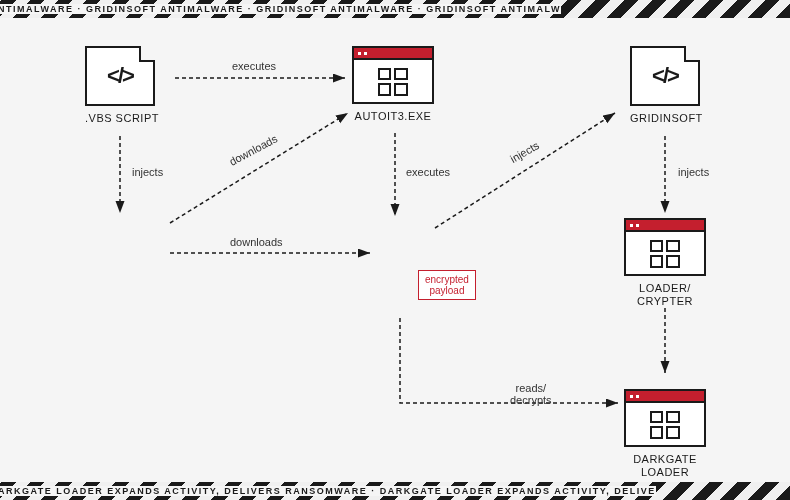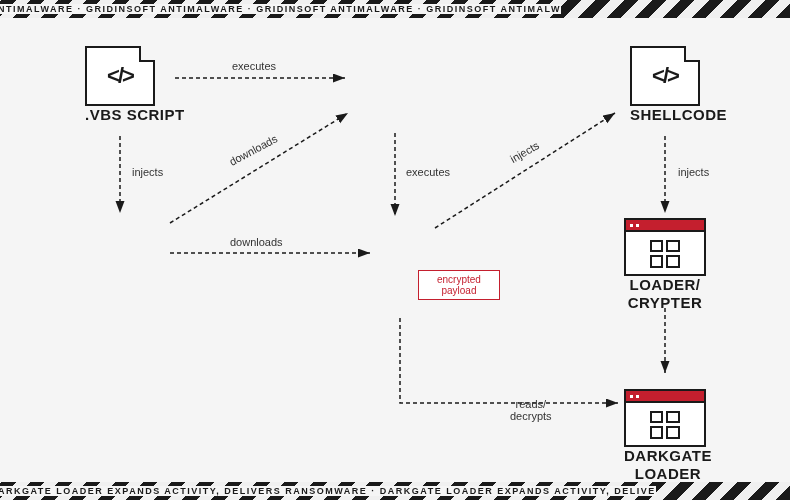--- a/index.html
+++ b/index.html
@@ -52,24 +52,25 @@
   position: absolute;
   top: 18px;
   left: 0;
   width: 790px;
   height: 464px;
 }
 
 .node { position: absolute; text-align: center; }
 
 .node-label {
-  font-size: 15px;
-  font-weight: bold;
+  font-size: 11px;
+  font-weight: normal;
   letter-spacing: 0.5px;
   color: #1a1a1a;
+  margin-top: 6px;
   line-height: 1.2;
 }
 
 .script-file {
   width: 70px;
   height: 60px;
   background: #fff;
   border: 2px solid #1a1a1a;
   position: relative;
   display: flex;
@@ -157,21 +158,21 @@
   margin-bottom: 4px;
 }
 .doc-line.short { width: 60%; }
 
 .payload-tag {
   position: absolute;
   background: #fff;
   border: 1.5px solid #c41f2e;
   color: #c41f2e;
   font-size: 10px;
-  padding: 3px 18px;
+  padding: 3px 6px;
   line-height: 1.1;
   text-align: center;
 }
 
 svg.connectors {
   position: absolute;
   top: 0; left: 0;
   width: 790px;
   height: 464px;
   pointer-events: none;
@@ -230,73 +231,90 @@
     <path d="M 400 300 L 400 385 L 618 385" stroke="#1a1a1a" stroke-width="1.5" stroke-dasharray="4 3" fill="none" marker-end="url(#arrow)"></path>
   </svg>
 
   <div class="edge-label" style="left:232px; top:42px">executes</div>
   <div class="edge-label" style="left:132px; top:148px">injects</div>
   <div class="edge-label" style="left:227px; top:126px; transform:rotate(-28deg)">downloads</div>
   <div class="edge-label" style="left:230px; top:218px">downloads</div>
   <div class="edge-label" style="left:406px; top:148px">executes</div>
   <div class="edge-label" style="left:509px; top:128px; transform:rotate(-30deg)">injects</div>
   <div class="edge-label" style="left:678px; top:148px">injects</div>
-  <div class="edge-label" style="left:510px; top:380px; white-space:pre">reads/
+  <div class="edge-label" style="left:510px; top:364px; white-space:pre">reads/
 decrypts</div>
 
   <div class="node" style="left:85px; top:28px">
     <div class="script-file">
       <span class="code-icon">&lt;/&gt;</span>
     </div>
     <div class="node-label">.VBS SCRIPT</div>
   </div>
 
 
-
-  <div class="payload-tag" style="left:418px; top:252px; white-space:pre">encrypted
-payload</div>
-
-  <div class="node" style="left:630px; top:28px">
-    <div class="script-file">
-      <span class="code-icon">&lt;/&gt;</span>
-    </div>
-    <div class="node-label">SHELLCODE</div>
-  </div>
-
-  <div class="node" style="left:624px; top:200px">
+  <div class="node" style="left:352px; top:28px">
     <div class="app-window">
       <div class="titlebar">
           <div class="dot"></div>
           <div class="dot"></div>
         </div>
       <div class="body">
           <div class="win-logo">
             <div class="pane tl"></div>
             <div class="pane tr"></div>
             <div class="pane bl"></div>
             <div class="pane br"></div>
           </div>
         </div>
     </div>
-    <div class="node-label" style="white-space:pre">LOADER/
-CRYPTER</div>
-  </div>
-
-  <div class="node" style="left:624px; top:371px">
+    <div class="node-label">AUTOIT3.EXE</div>
+  </div>
+
+  <div class="payload-tag" style="left:418px; top:252px; white-space:pre">encrypted
+payload</div>
+
+  <div class="node" style="left:630px; top:28px">
+    <div class="script-file">
+      <span class="code-icon">&lt;/&gt;</span>
+    </div>
+    <div class="node-label">GRIDINSOFT</div>
+  </div>
+
+  <div class="node" style="left:624px; top:200px">
     <div class="app-window">
       <div class="titlebar">
           <div class="dot"></div>
           <div class="dot"></div>
         </div>
       <div class="body">
           <div class="win-logo">
             <div class="pane tl"></div>
             <div class="pane tr"></div>
             <div class="pane bl"></div>
             <div class="pane br"></div>
           </div>
         </div>
     </div>
+    <div class="node-label" style="white-space:pre">LOADER/
+CRYPTER</div>
+  </div>
+
+  <div class="node" style="left:624px; top:371px">
+    <div class="app-window">
+      <div class="titlebar">
+          <div class="dot"></div>
+          <div class="dot"></div>
+        </div>
+      <div class="body">
+          <div class="win-logo">
+            <div class="pane tl"></div>
+            <div class="pane tr"></div>
+            <div class="pane bl"></div>
+            <div class="pane br"></div>
+          </div>
+        </div>
+    </div>
     <div class="node-label" style="white-space:pre">DARKGATE
 LOADER</div>
   </div>
 
 </div>
 
 </body></html>

